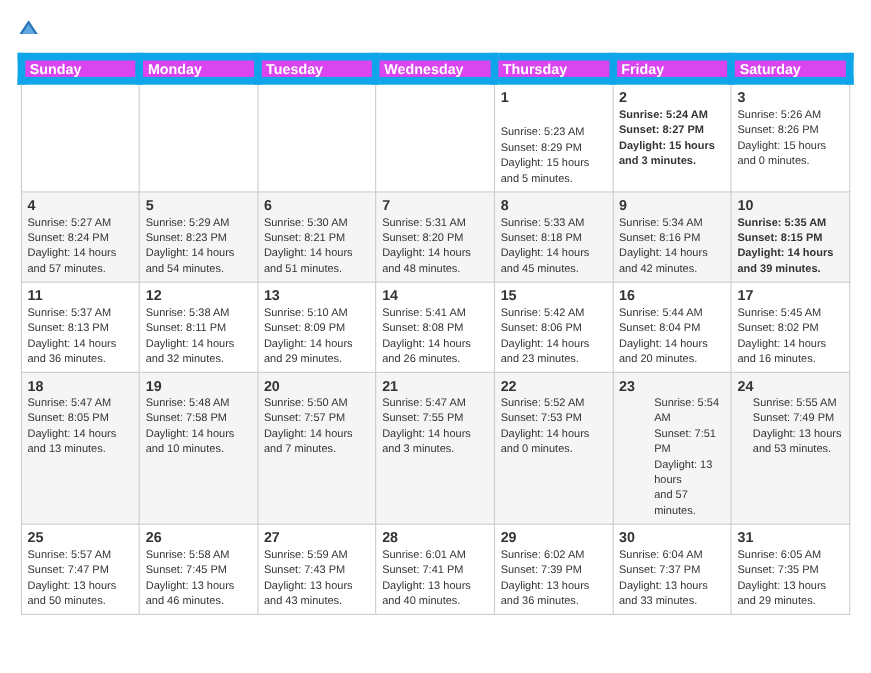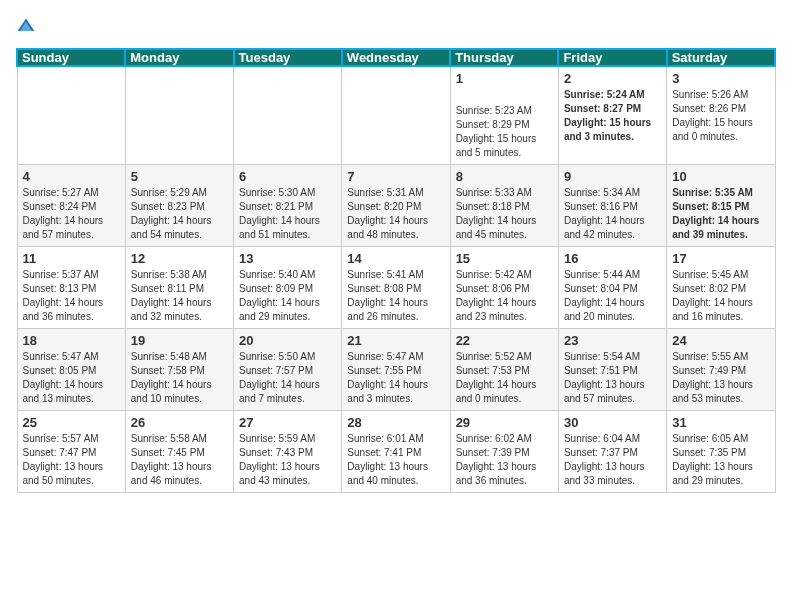--- a/index.html
+++ b/index.html
@@ -52,27 +52,27 @@
     .location-title {
       font-size: 16px;
       color: #555;
     }
     .calendar {
       width: 100%;
       border-collapse: collapse;
       border: 1px solid #ccc;
     }
     .calendar th {
-      background-color: #0f766e;
+      background-color: #d946ef;
       color: #fff;
       font-size: 13px;
       font-weight: bold;
       padding: 0 4px;
       text-align: left;
-      border: 2px solid #0ea5e9;
+      border: 7px solid #0ea5e9;
     }
     .calendar td {
       vertical-align: top;
       padding: 4px 5px;
       border: 1px solid #ccc;
       font-size: 10.5px;
       color: #333;
       width: 108px;
       min-height: 80px;
       background: #fff;
@@ -217,21 +217,21 @@
         </td>
         <td>
           <span class="day-number">12</span>
           <div class="day-info" style="white-space: pre-line;">Sunrise: 5:38 AM
 Sunset: 8:11 PM
 Daylight: 14 hours
 and 32 minutes.</div>
         </td>
         <td>
           <span class="day-number">13</span>
-          <div class="day-info" style="white-space: pre-line;">Sunrise: 5:40 AM
+          <div class="day-info" style="white-space: pre-line;">Sunrise: 5:10 AM
 Sunset: 8:09 PM
 Daylight: 14 hours
 and 29 minutes.</div>
         </td>
         <td>
           <span class="day-number">14</span>
           <div class="day-info" style="white-space: pre-line;">Sunrise: 5:41 AM
 Sunset: 8:08 PM
 Daylight: 14 hours
 and 26 minutes.</div>
@@ -289,28 +289,28 @@
         </td>
         <td>
           <span class="day-number">22</span>
           <div class="day-info" style="white-space: pre-line;">Sunrise: 5:52 AM
 Sunset: 7:53 PM
 Daylight: 14 hours
 and 0 minutes.</div>
         </td>
         <td>
           <span class="day-number">23</span>
-          <div class="day-info" style="white-space: pre-line;">Sunrise: 5:54 AM
+          <div class="day-info" style="white-space: pre-line; margin-left: 32px;">Sunrise: 5:54 AM
 Sunset: 7:51 PM
 Daylight: 13 hours
 and 57 minutes.</div>
         </td>
         <td>
           <span class="day-number">24</span>
-          <div class="day-info" style="white-space: pre-line;">Sunrise: 5:55 AM
+          <div class="day-info" style="white-space: pre-line; margin-left: 14px;">Sunrise: 5:55 AM
 Sunset: 7:49 PM
 Daylight: 13 hours
 and 53 minutes.</div>
         </td>
       </tr>
       <tr>
         <td>
           <span class="day-number">25</span>
           <div class="day-info" style="white-space: pre-line;">Sunrise: 5:57 AM
 Sunset: 7:47 PM

